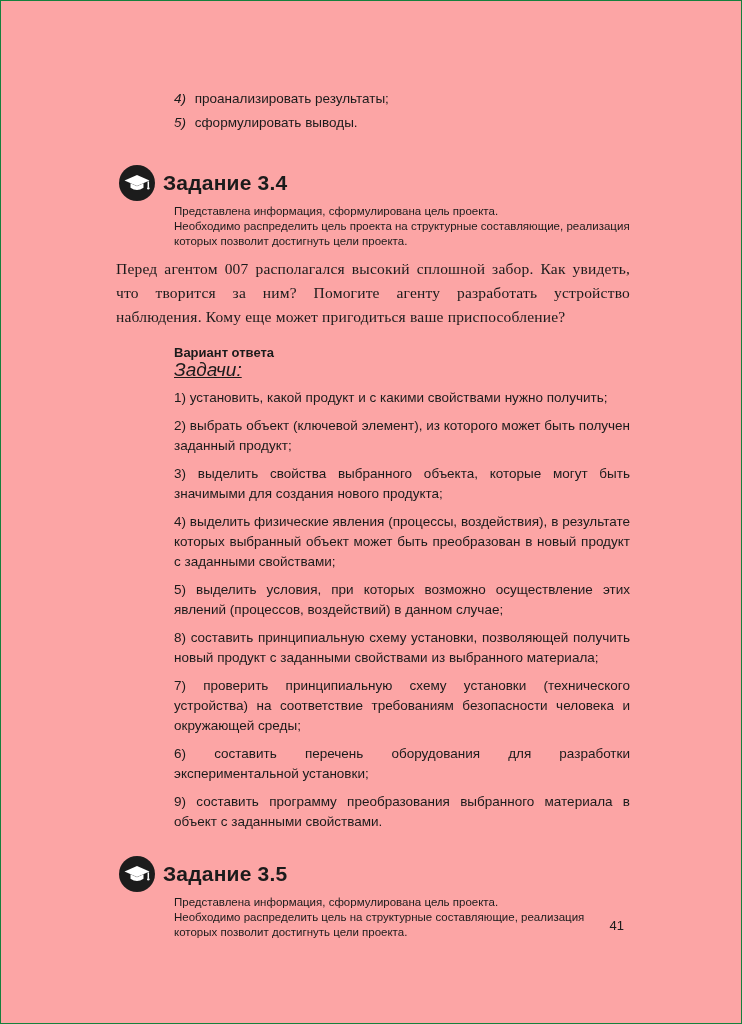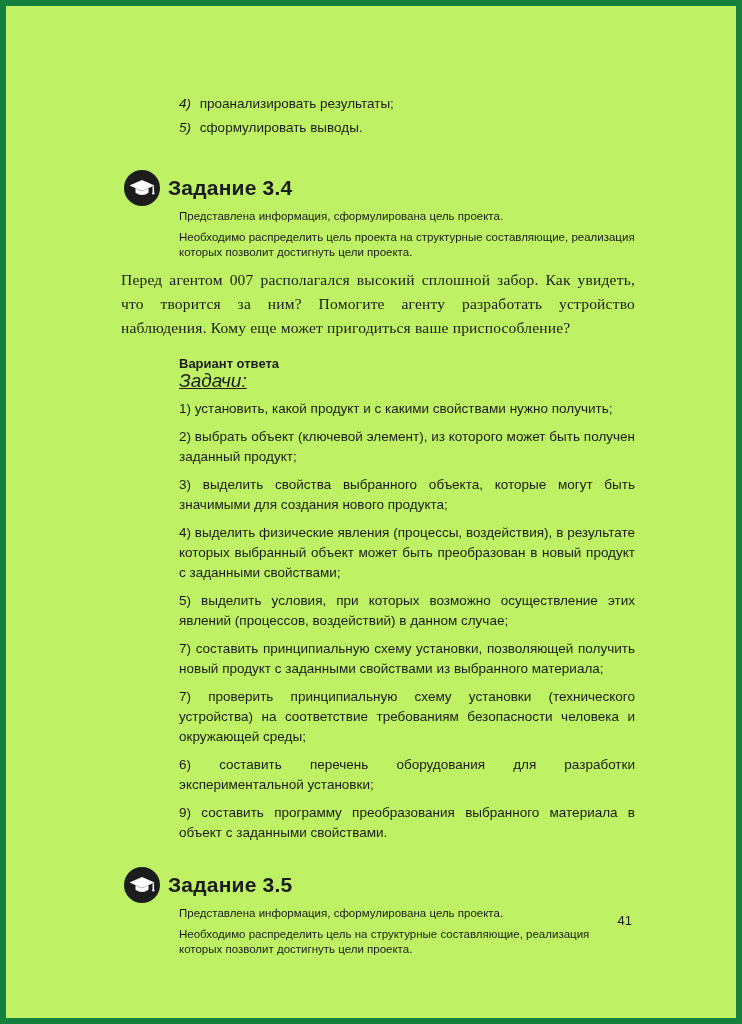--- a/index.html
+++ b/index.html
@@ -1,21 +1,21 @@
 <!DOCTYPE html>
 <html><head>
 <meta charset="utf-8">
 <style>
   * { margin:0; padding:0; box-sizing:border-box; }
   html,body { background:#ffffff; }
   .page {
     position:relative;
     width:742px; height:1024px;
-    background:#bef264;
-    border:6px solid #15803d;
+    background:#fca5a5;
+    border:1px solid #15803d;
     font-family:"Liberation Sans", sans-serif;
     color:#1b1b1b;
     overflow:hidden;
   }
   .content {
     position:absolute;
     left:115px; top:86px;
     width:514px;
   }
 
@@ -49,21 +49,21 @@
     letter-spacing:0.2px;
   }
 
   .task-desc {
     margin-left:58px;
     margin-top:3px;
     font-size:11.5px;
     line-height:15px;
     width:456px;
   }
-  .task-desc p + p { margin-top:6px; }
+  .task-desc p + p { }
 
   .serif-para {
     margin-top:8px;
     font-family:"Liberation Serif", serif;
     font-size:15.5px;
     line-height:24px;
     text-align:justify;
     letter-spacing:0.2px;
     width:514px;
   }
@@ -97,21 +97,21 @@
     margin-left:58px;
     margin-top:8px;
     width:456px;
     font-size:13.5px;
     line-height:20px;
     text-align:justify;
   }
 
   .page-number {
     position:absolute;
-    right:104px;
+    right:117px;
     bottom:90px;
     font-size:13px;
     color:#1b1b1b;
   }
 </style>
 </head>
 <body>
 
 <div class="page">
   <div class="content">
@@ -147,21 +147,21 @@
     <h3 class="answer-heading">Вариант ответа</h3>
 
 
     <p class="tasks-label">Задачи:</p>
 
     <p class="task-item">1) установить, какой продукт и с какими свойствами нужно получить;</p>
     <p class="task-item">2) выбрать объект (ключевой элемент), из которого может быть получен заданный продукт;</p>
     <p class="task-item">3) выделить свойства выбранного объекта, которые могут быть значимыми для создания нового продукта;</p>
     <p class="task-item">4) выделить физические явления (процессы, воздействия), в результате которых выбранный объект может быть преобразован в новый продукт с заданными свойствами;</p>
     <p class="task-item">5) выделить условия, при которых возможно осуществление этих явлений (процессов, воздействий) в данном случае;</p>
-    <p class="task-item">7) составить принципиальную схему установки, позволяющей получить новый продукт с заданными свойствами из выбранного материала;</p>
+    <p class="task-item">8) составить принципиальную схему установки, позволяющей получить новый продукт с заданными свойствами из выбранного материала;</p>
     <p class="task-item">7) проверить принципиальную схему установки (технического устройства) на соответствие требованиям безопасности человека и окружающей среды;</p>
     <p class="task-item">6) составить перечень оборудования для разработки экспериментальной установки;</p>
     <p class="task-item">9) составить программу преобразования выбранного материала в объект с заданными свойствами.</p>
 
     <div class="task-header second">
       <svg class="task-icon" viewBox="0 0 36 36" aria-hidden="true">
         <circle cx="18" cy="18" r="18" fill="#1c1c1c"></circle>
         <polygon points="18,10 30.5,15.5 18,21 5.5,15.5" fill="#ffffff"></polygon>
         <path d="M11.5,18.3 v4.4 q6.5,4.6 13,0 v-4.4 l-6.5,2.9 z" fill="#ffffff"></path>
         <path d="M29.3,16.4 v5.6" stroke="#ffffff" stroke-width="1.5" fill="none"></path>

